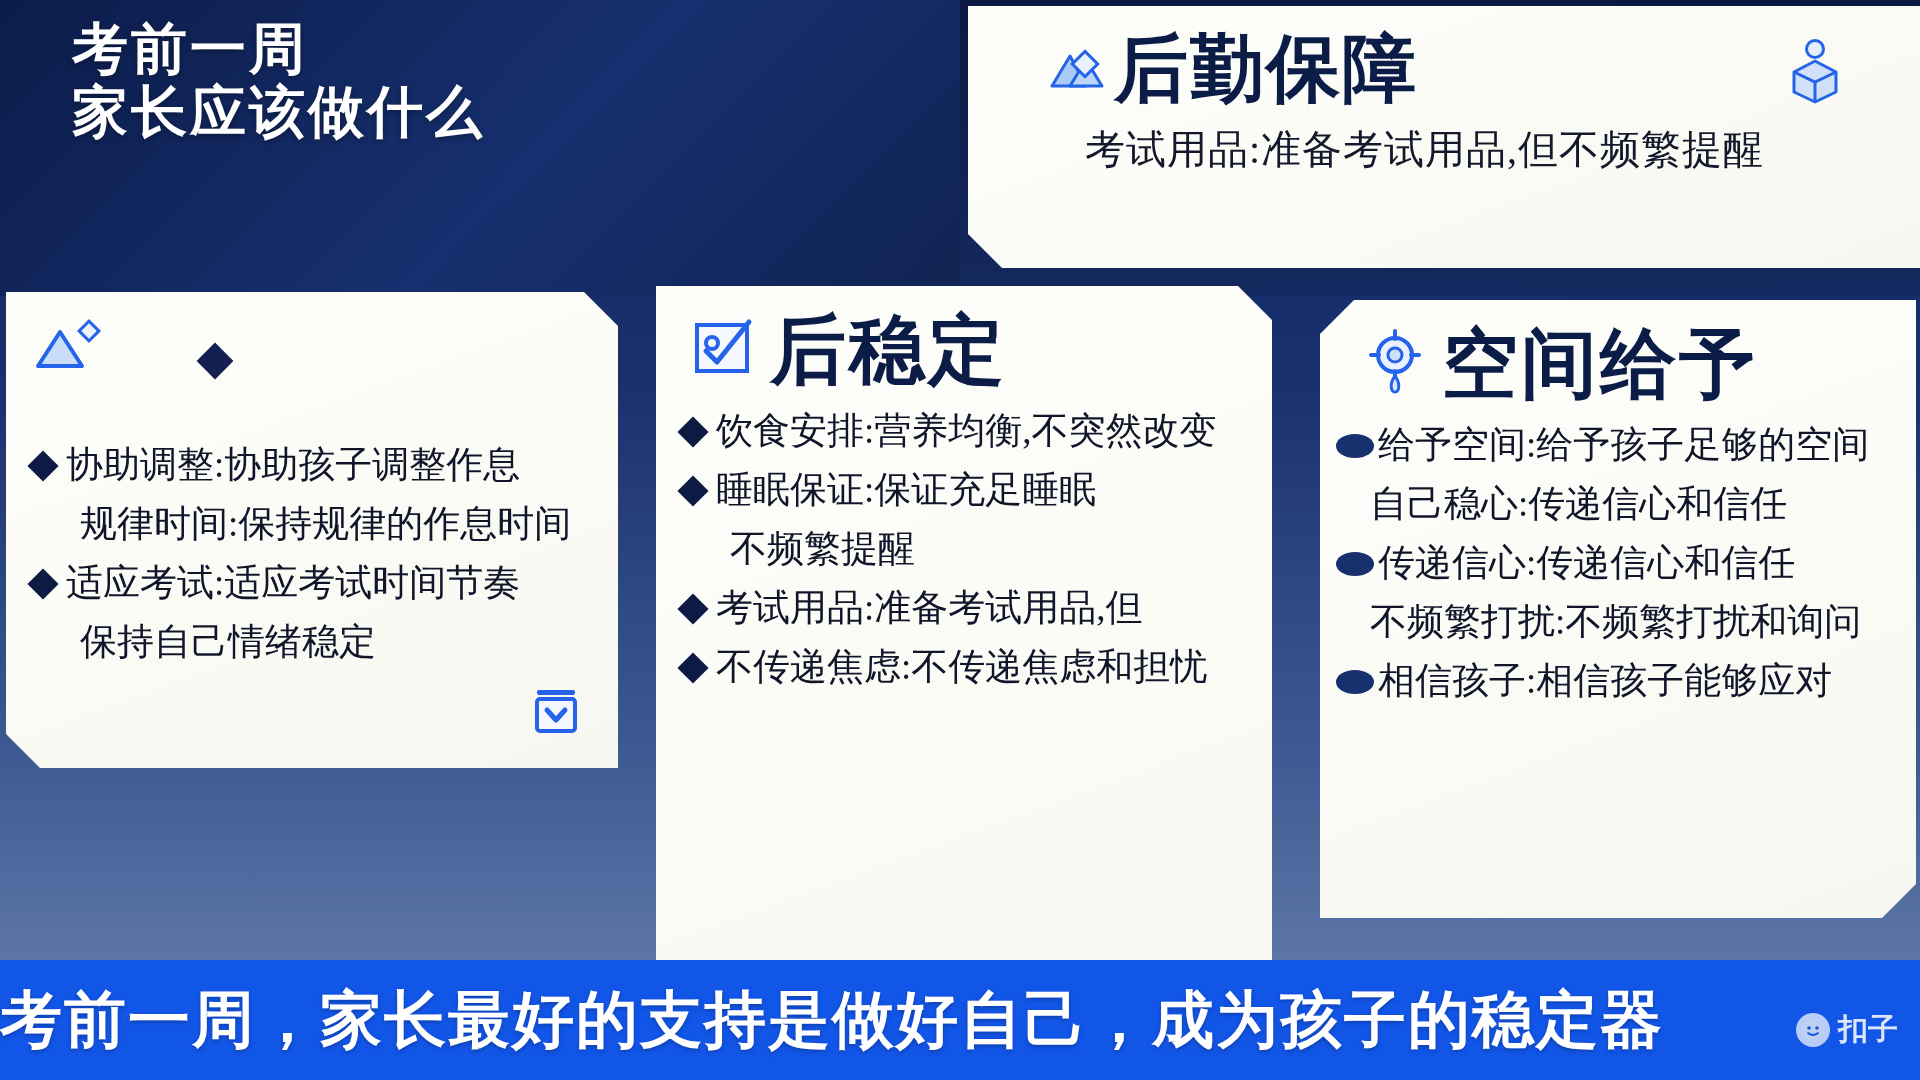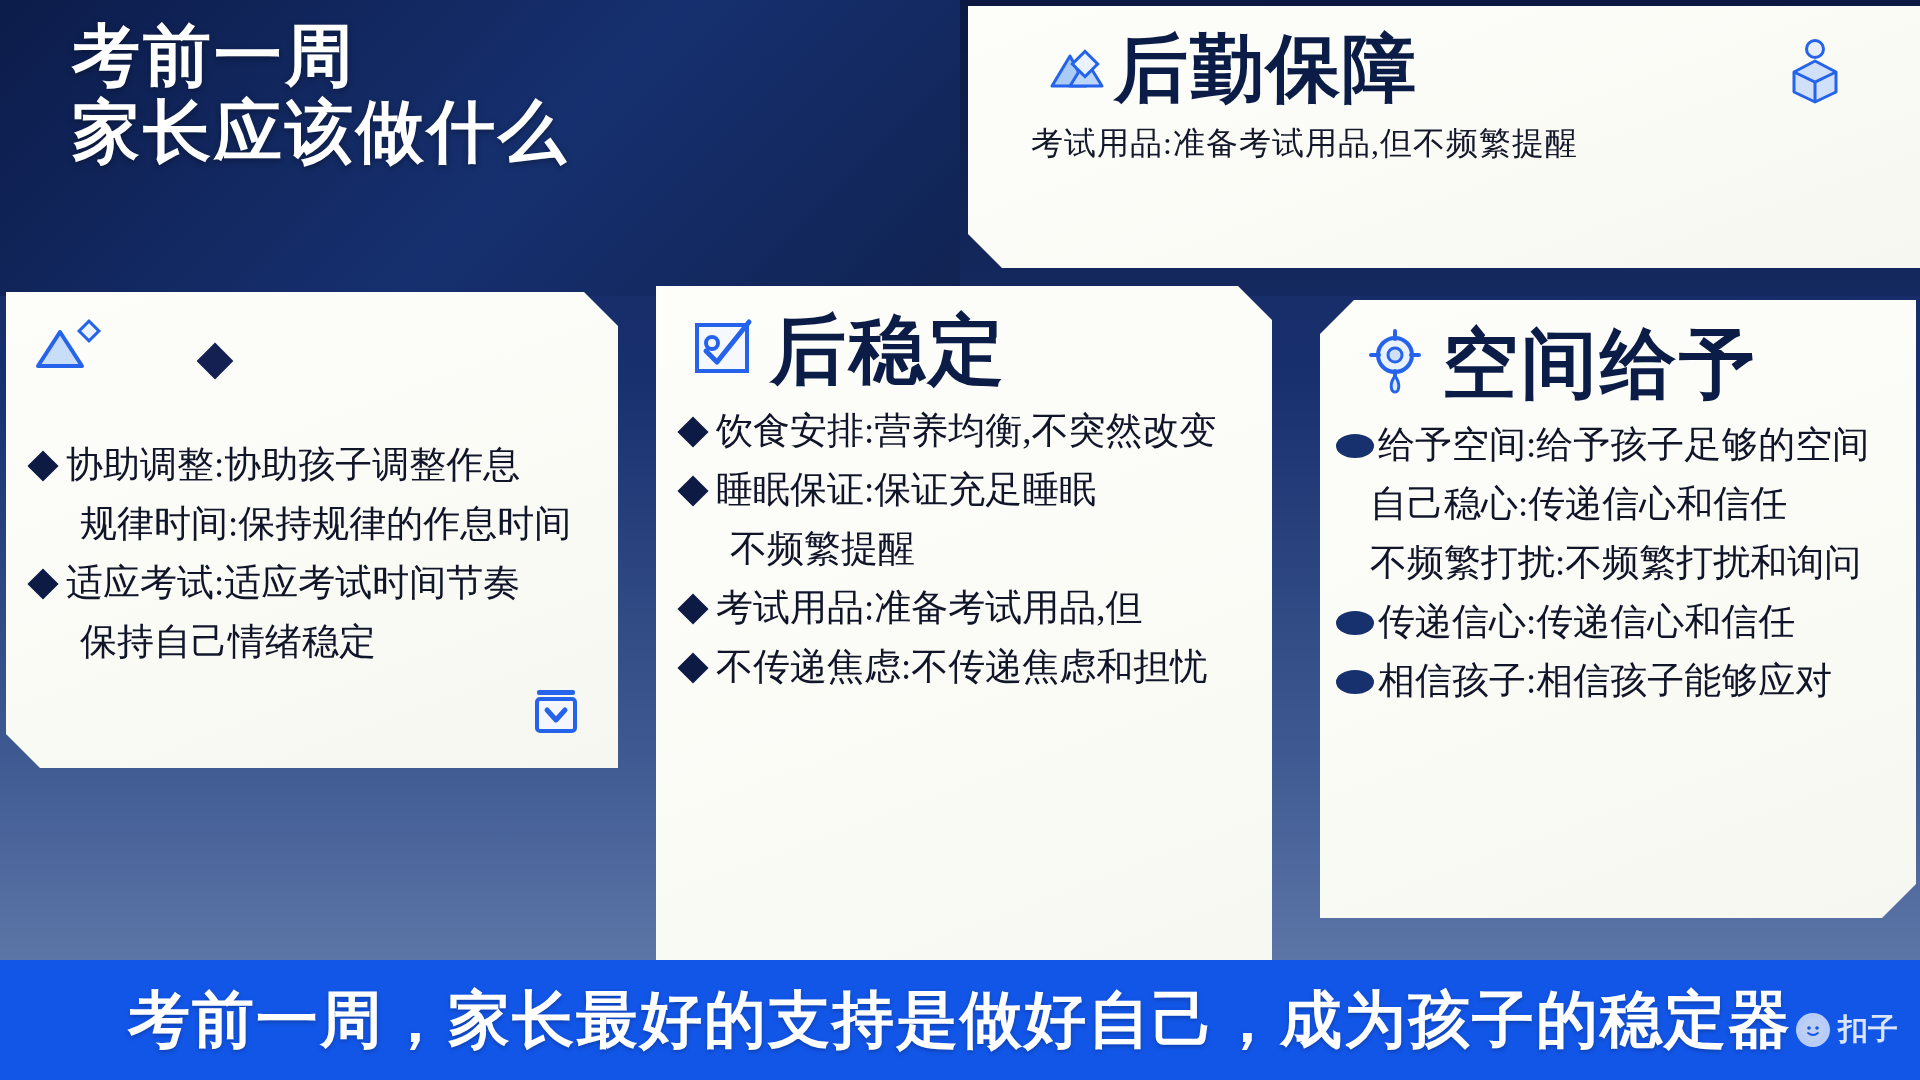--- a/index.html
+++ b/index.html
@@ -24,21 +24,21 @@
   .header-fill{
     position:absolute;left:0;top:0;width:1920px;height:296px;
     background:linear-gradient(180deg,#0b1942 0%,#14295f 100%);
     z-index:0;
   }
   .title-wrap{
     position:absolute;left:72px;top:18px;width:880px;z-index:5;
   }
   .title-line{
     color:#ffffff;
-    font-size:68px;
+    font-size:56px;
     line-height:1.12;
     font-weight:700;
     letter-spacing:3px;
     white-space:nowrap;
     text-shadow:0 2px 6px rgba(0,0,0,.35);
   }
 
   
   .card{
     position:absolute;
@@ -56,22 +56,22 @@
   }
   .log-head{
     display:flex;align-items:center;gap:4px;
     padding:26px 0 0 80px;
   }
   .log-title{
     font-size:74px;font-weight:700;color:#0b1c47;letter-spacing:2px;
     line-height:1;
   }
   .log-sub{
-    margin:16px 0 0 63px;
-    font-size:32px;color:#14182b;letter-spacing:1px;
+    margin:16px 0 0 117px;
+    font-size:40px;color:#14182b;letter-spacing:1px;
     white-space:nowrap;
   }
   .cube-icon{position:absolute;right:78px;top:32px;}
 
   
   #card-adjust{ left:6px;  top:292px; width:612px; height:476px; }
   #card-stable{ left:656px;top:286px; width:616px; height:796px; }
   #card-space { left:1320px;top:300px;width:596px;height:618px; }
 
   .card-head{display:flex;align-items:center;gap:16px;padding:26px 0 0 36px;}
@@ -99,21 +99,21 @@
   .dia-mark{
     position:absolute;left:196px;top:56px;width:26px;height:26px;
     background:#141f52;transform:rotate(45deg);
   }
   .cal-icon{position:absolute;right:36px;bottom:26px;}
 
   
   .banner{
     position:absolute;left:0;bottom:0;width:1920px;height:120px;
     background:#1256e8;
-    display:flex;align-items:center;justify-content:center;
+    display:flex;align-items:center;justify-content:flex-start;
     z-index:6;
   }
   .banner-text{
     color:#ffffff;font-size:62px;font-weight:700;letter-spacing:2px;
     font-family:"Liberation Sans","DejaVu Sans",sans-serif;
     white-space:nowrap;
     text-shadow:0 2px 4px rgba(0,0,0,.25);
   }
   .watermark{
     position:absolute;right:22px;bottom:30px;
@@ -252,26 +252,26 @@
     </div>
 
     <div class="card-body" style="padding-top:24px;padding-left:16px;">
       <div class="bullet-row">
         <span class="oval"></span>
         <span>给予空间:给予孩子足够的空间</span>
       </div>
       <div class="bullet-row" style="padding-left:34px;">
         <span>自己稳心:传递信心和信任</span>
       </div>
+      <div class="bullet-row">
+        <span class="oval"></span>
+        <span>传递信心:传递信心和信任</span>
+      </div>
       <div class="bullet-row" style="padding-left:34px;">
         <span>不频繁打扰:不频繁打扰和询问</span>
-      </div>
-      <div class="bullet-row">
-        <span class="oval"></span>
-        <span>传递信心:传递信心和信任</span>
       </div>
       <div class="bullet-row">
         <span class="oval"></span>
         <span>相信孩子:相信孩子能够应对</span>
       </div>
     </div>
   </div>
 
   <div class="banner">
     <span class="banner-text">考前一周，家长最好的支持是做好自己，成为孩子的稳定器</span>

